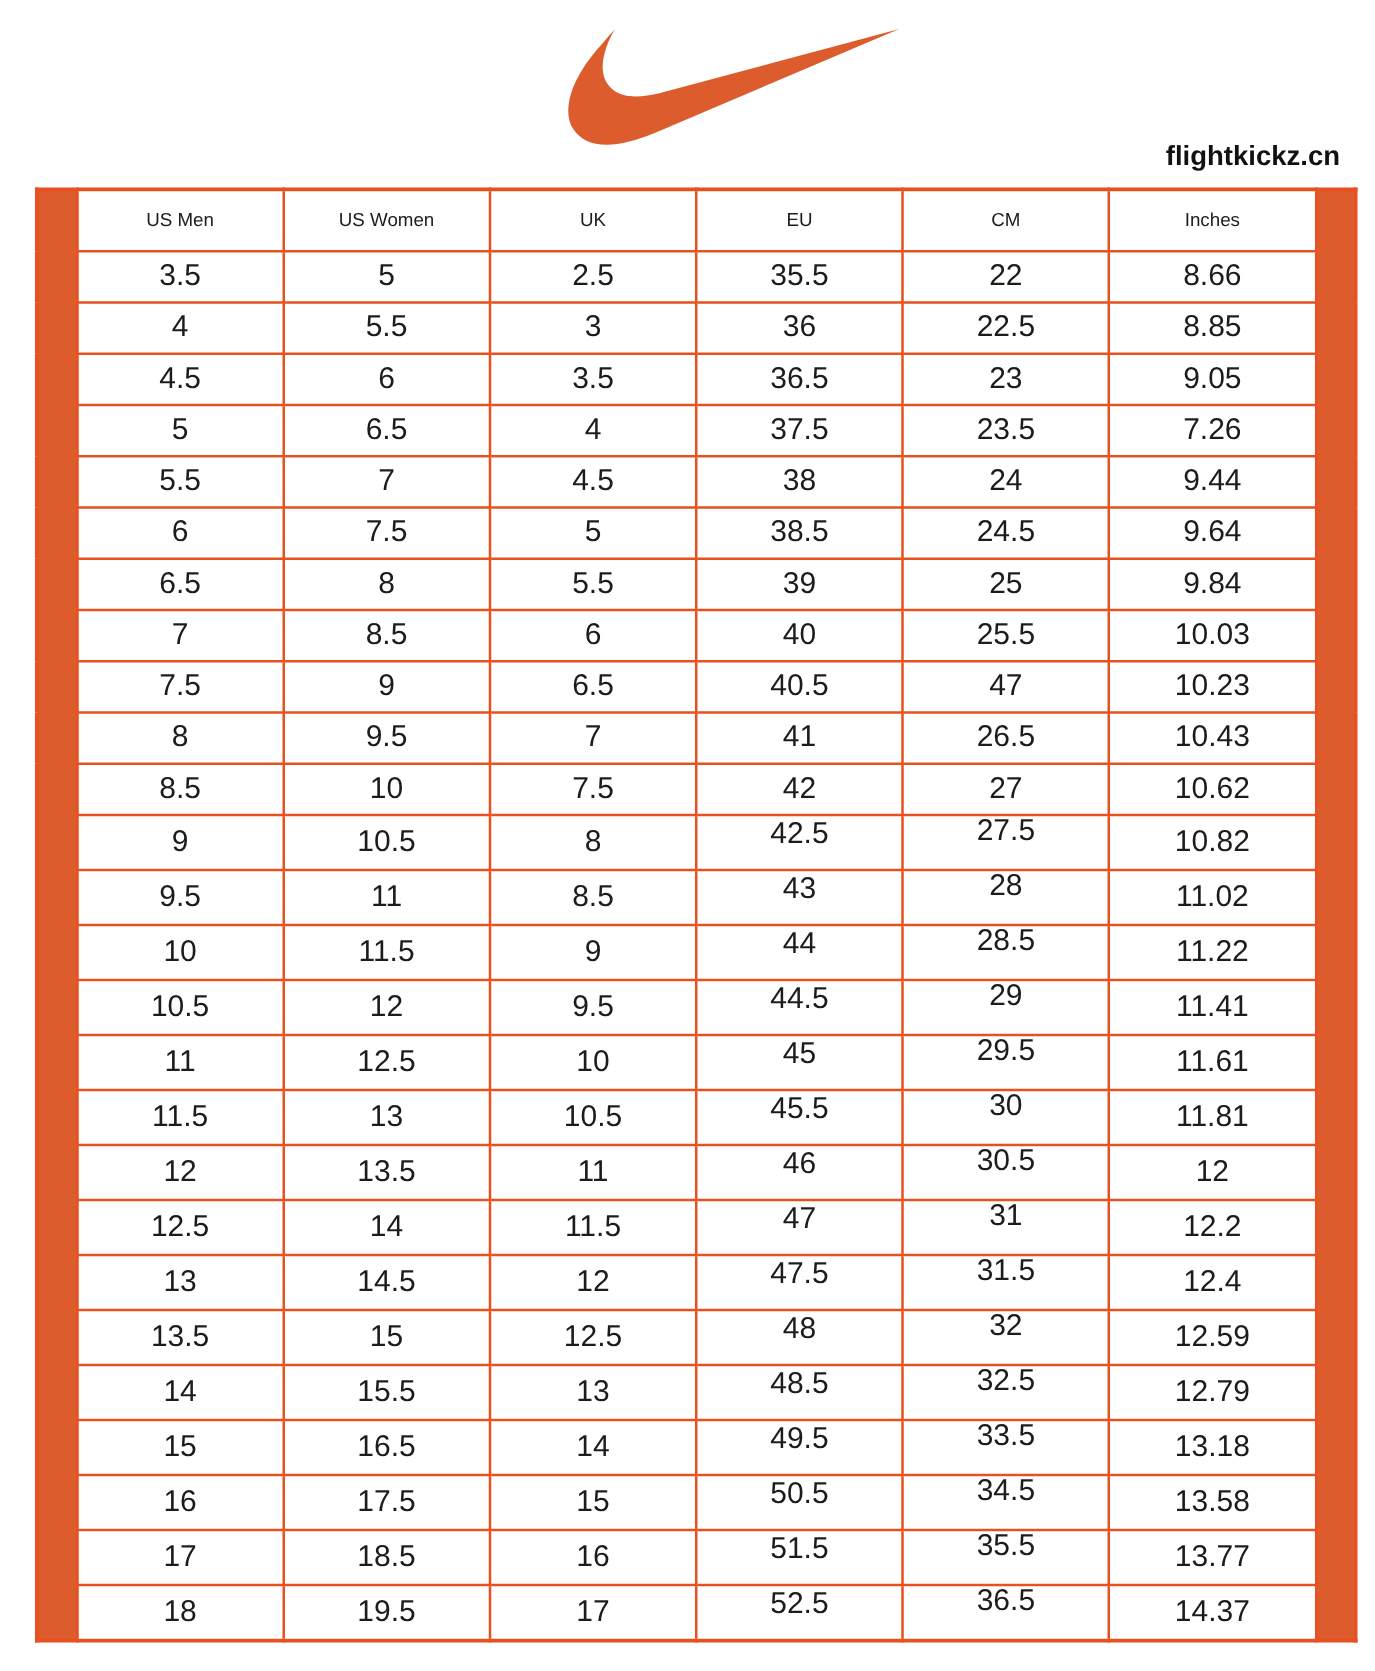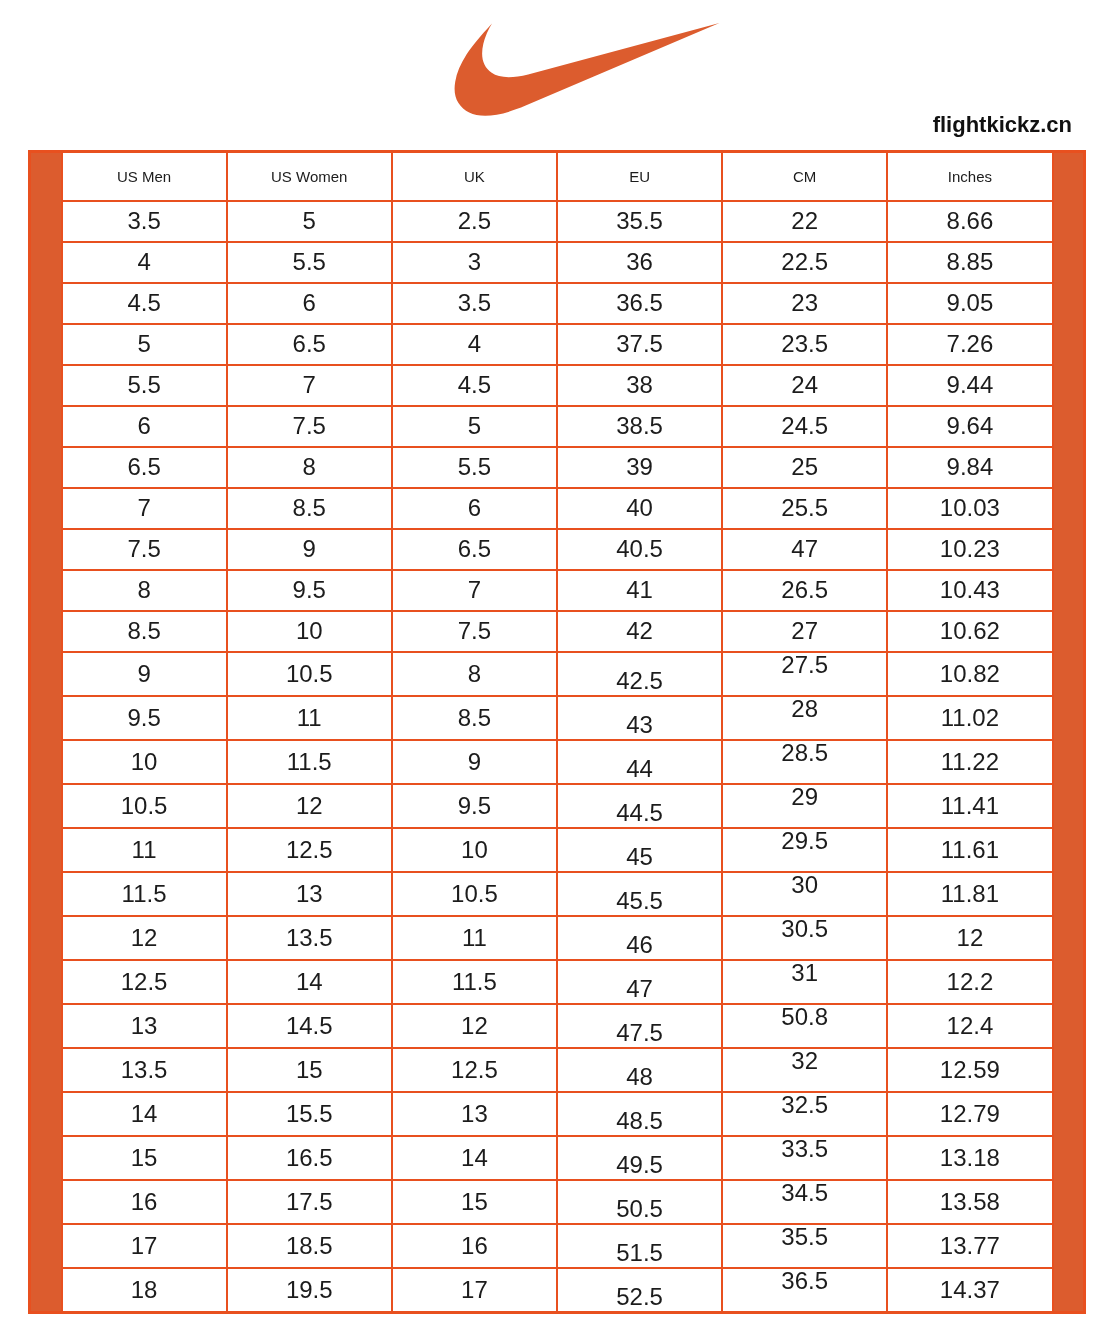--- a/index.html
+++ b/index.html
@@ -63,21 +63,21 @@
   .size-table tr.header-row { height: 49px; }
   .size-table tr.data-row { height: 41px; }
   .size-table th { font-size: 15px; text-align: center; }
   td.side-bar {
     background: var(--accent);
     border: 2px solid var(--border);
     padding: 0;
   }
   td.cell.raised {
     vertical-align: top;
-    padding-top: 16px;
+    padding-top: 2px;
     line-height: 1.0;
   }
   td.cell.lowered {
     vertical-align: bottom;
     padding-bottom: 18px;
     line-height: 1.0;
   }
 </style>
 </head>
 <body>
@@ -264,21 +264,21 @@
           <td class="cell">11.5</td>
           <td class="cell raised">47</td>
           <td class="cell lowered">31</td>
           <td class="cell">12.2</td>
         </tr>
         <tr class="data-row">
           <td class="cell">13</td>
           <td class="cell">14.5</td>
           <td class="cell">12</td>
           <td class="cell raised">47.5</td>
-          <td class="cell lowered">50.8</td>
+          <td class="cell lowered">31.5</td>
           <td class="cell">12.4</td>
         </tr>
         <tr class="data-row">
           <td class="cell">13.5</td>
           <td class="cell">15</td>
           <td class="cell">12.5</td>
           <td class="cell raised">48</td>
           <td class="cell lowered">32</td>
           <td class="cell">12.59</td>
         </tr>

